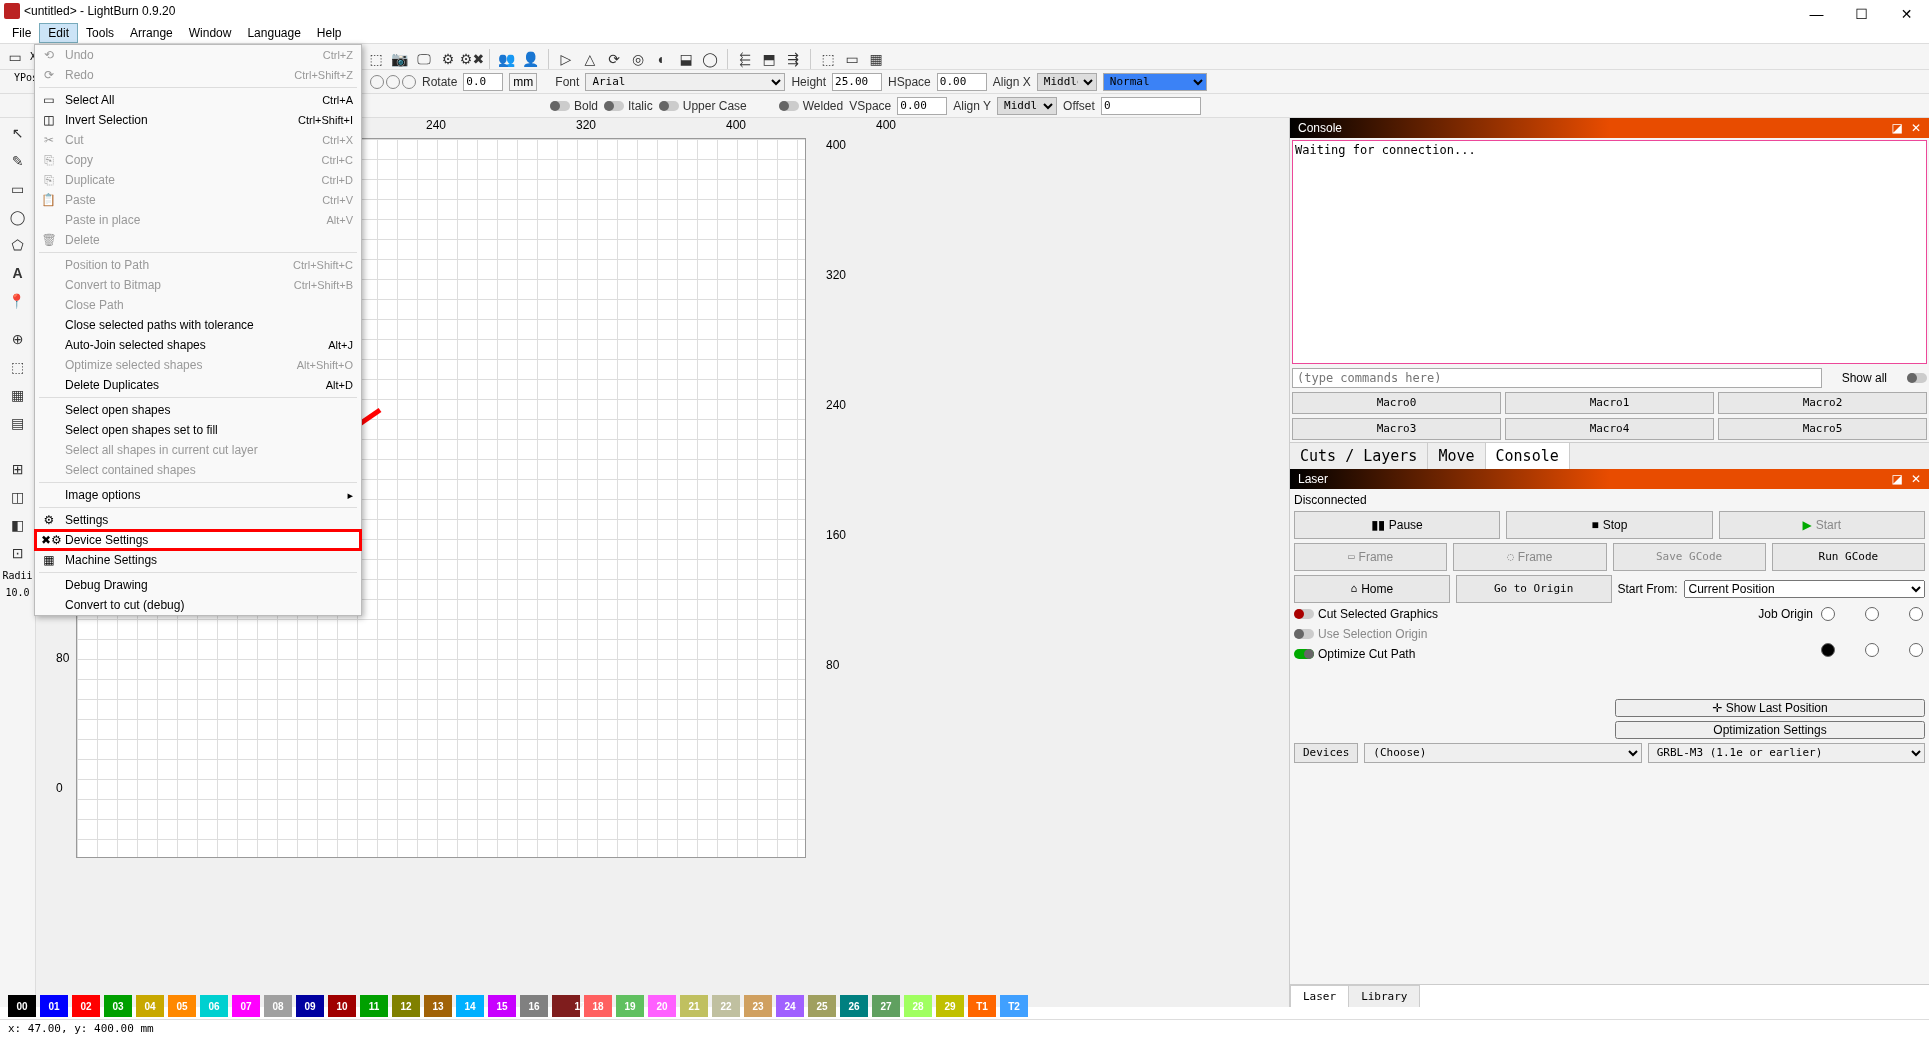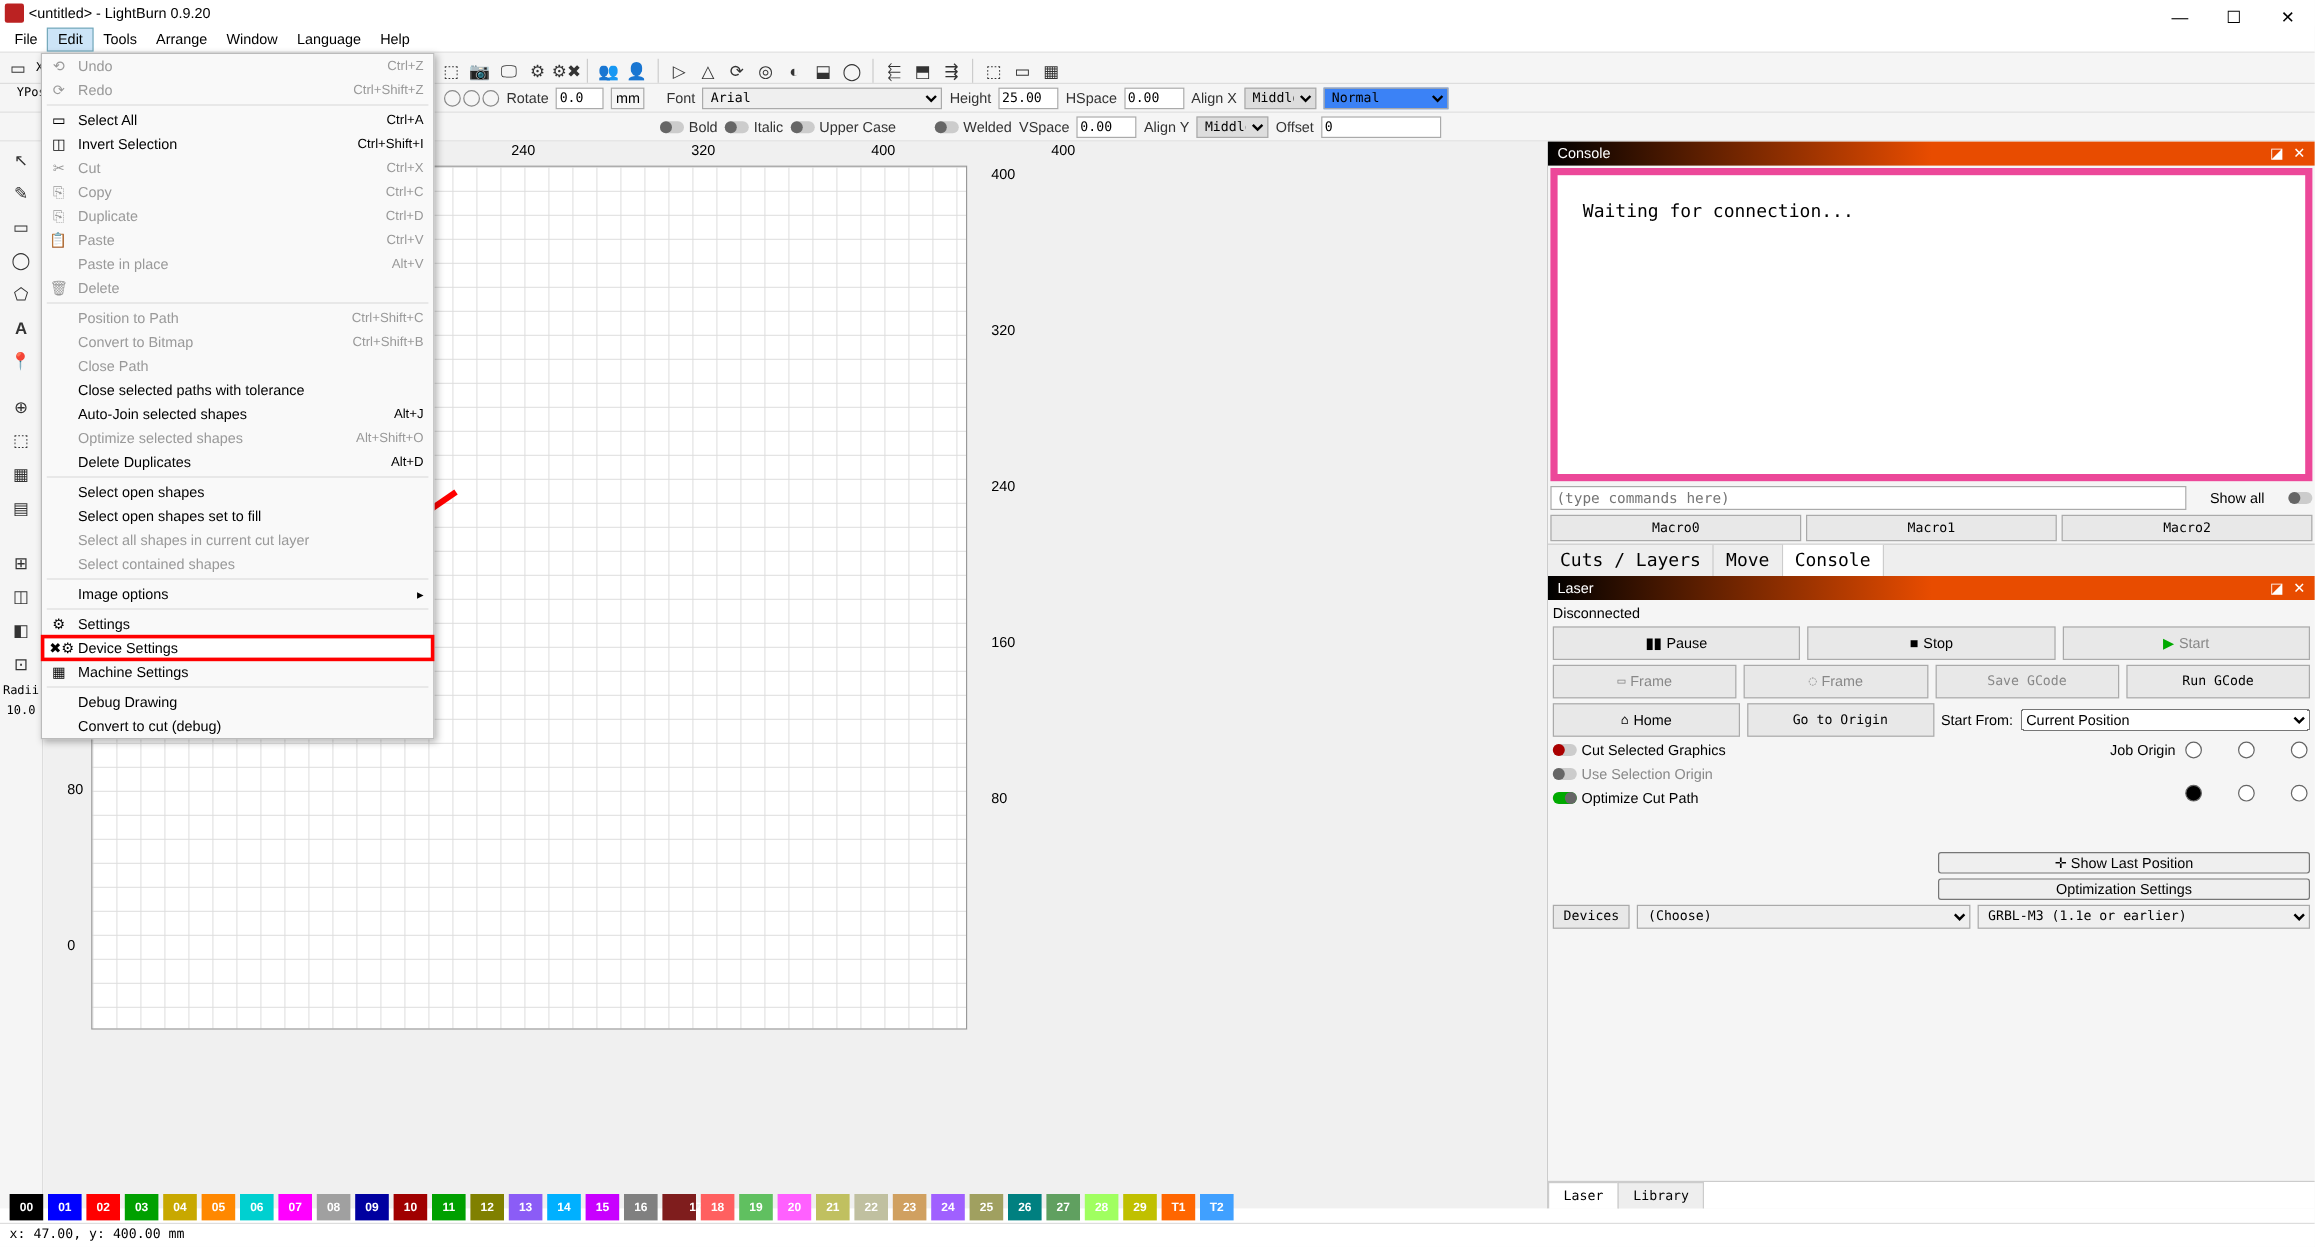--- a/index.html
+++ b/index.html
@@ -27,21 +27,21 @@
 .pos-labels { font-size: 10px; font-family: monospace; padding: 2px; }
 .canvas-area { flex: 1; background: #f0f0f0; position: relative; overflow: hidden; }
 .ruler-x { position: absolute; top: 0; left: 40px; right: 0; height: 20px; display: flex; font-size: 10px; }
 .ruler-x span { position: absolute; }
 .ruler-y { position: absolute; top: 20px; left: 20px; width: 20px; bottom: 0; font-size: 10px; }
 .ruler-y span { position: absolute; transform: translateY(-50%); }
 .grid-area { position: absolute; top: 20px; left: 40px; width: 730px; height: 720px; background-image: linear-gradient(#ddd 1px, transparent 1px), linear-gradient(90deg, #ddd 1px, transparent 1px); background-size: 20px 20px; border: 1px solid #999; background-color: #fff; }
 .right-panels { width: 640px; display: flex; flex-direction: column; background: #f5f5f5; border-left: 1px solid #ccc; }
 .panel-header { background: linear-gradient(90deg, #000, #e84c00 50%, #e84c00); color: #fff; padding: 3px 8px; display: flex; justify-content: space-between; font-size: 12px; }
 .panel-header .ctrls { display: flex; gap: 8px; font-size: 11px; }
-.console-body { flex: 1; background: #fff; border: 6px solid #ec4899; margin: 2px; padding: 21px; font-family: monospace; font-size: 15px; min-height: 200px; }
+.console-body { flex: 1; background: #fff; border: 1px solid #ec4899; margin: 2px; padding: 2px; font-family: monospace; font-size: 12px; min-height: 200px; }
 .console-input-row { display: flex; align-items: center; gap: 20px; padding: 2px; }
 .console-input-row input { flex: 1; height: 20px; border: 1px solid #aaa; padding: 0 4px; font-family: monospace; }
 .macro-row { display: flex; gap: 4px; padding: 2px; }
 .macro-row button { flex: 1; height: 22px; background: #e8e8e8; border: 1px solid #aaa; font-family: monospace; font-size: 11px; }
 .tabs { display: flex; border-top: 1px solid #ccc; background: #eee; }
 .tabs span { padding: 4px 10px; font-family: monospace; font-size: 15px; border-right: 1px solid #ccc; cursor: pointer; }
 .tabs span.active { background: #fff; }
 .laser-body { padding: 4px; font-family: monospace; font-size: 11px; display: flex; flex-direction: column; gap: 4px; }
 .laser-row { display: flex; gap: 6px; }
 .laser-row button { flex: 1; height: 28px; background: #e8e8e8; border: 1px solid #aaa; font-family: monospace; font-size: 11px; display: flex; align-items: center; justify-content: center; gap: 4px; }
@@ -234,20 +234,25 @@
     <div class="console-input-row">
       <input type="text" placeholder="(type commands here)" style="">
       <label>Show all</label>
       <span class="toggle-sw"></span>
     </div>
     <div class="macro-row" id="macro-row1">
         <button>Macro0</button>
         <button>Macro1</button>
         <button>Macro2</button>
       </div>
+    <div class="macro-row" id="macro-row2">
+        <button>Macro3</button>
+        <button>Macro4</button>
+        <button>Macro5</button>
+      </div>
     <div class="tabs" id="console-tabs">
         <span>Cuts / Layers</span>
         <span>Move</span>
         <span class="active">Console</span>
       </div>
 
     <div class="panel-header">
       <span>Laser</span>
       <span class="ctrls">
           <span>◪</span>
@@ -336,21 +341,21 @@
     <div class="pal" style="background: rgb(0, 160, 0);">03</div>
     <div class="pal" style="background: rgb(200, 168, 0);">04</div>
     <div class="pal" style="background: rgb(255, 136, 0);">05</div>
     <div class="pal" style="background: rgb(0, 208, 208);">06</div>
     <div class="pal" style="background: rgb(255, 0, 255);">07</div>
     <div class="pal" style="background: rgb(160, 160, 160);">08</div>
     <div class="pal" style="background: rgb(0, 0, 160);">09</div>
     <div class="pal" style="background: rgb(160, 0, 0);">10</div>
     <div class="pal" style="background: rgb(0, 160, 0);">11</div>
     <div class="pal" style="background: rgb(128, 128, 0);">12</div>
-    <div class="pal" style="background: #8b5cf6;">13</div>
+    <div class="pal" style="background: #a16207;">13</div>
     <div class="pal" style="background: rgb(0, 176, 255);">14</div>
     <div class="pal" style="background: rgb(200, 0, 255);">15</div>
     <div class="pal" style="background: rgb(128, 128, 128);">16</div>
     <div class="pal" style="background: #7f1d1d; padding-left: 28px;">17</div>
     <div class="pal" style="background: rgb(255, 96, 96);">18</div>
     <div class="pal" style="background: rgb(96, 192, 96);">19</div>
     <div class="pal" style="background: rgb(255, 96, 255);">20</div>
     <div class="pal" style="background: rgb(192, 192, 96);">21</div>
     <div class="pal" style="background: rgb(192, 192, 160);">22</div>
     <div class="pal" style="background: rgb(208, 160, 96);">23</div>

